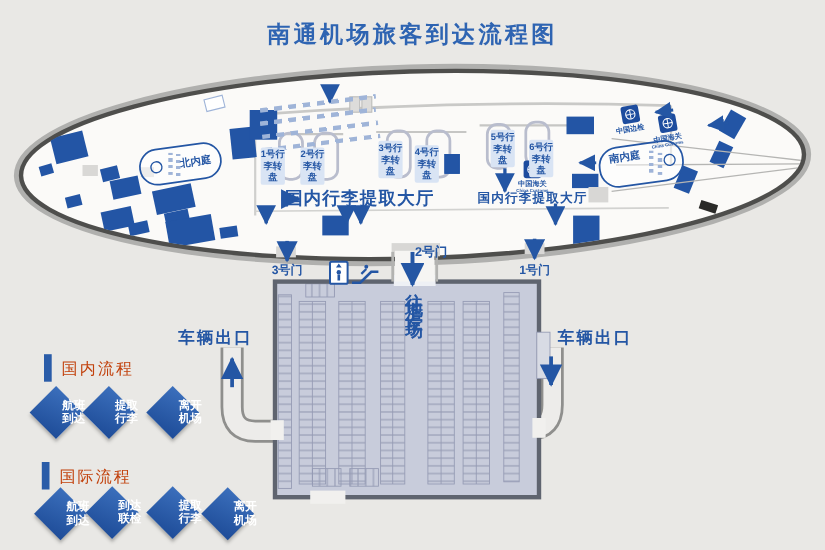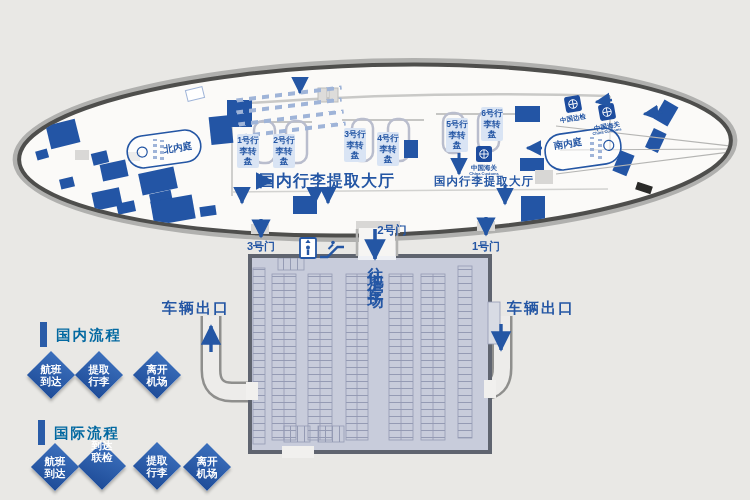--- a/index.html
+++ b/index.html
@@ -14,23 +14,23 @@
         background:#d9e4f4;color:#2456a4;font-size:8.5px;font-weight:bold;line-height:1.25;
         white-space:normal;border-radius:2px;padding:1px 0;}
   .vtext{position:absolute;left:375px;top:254px;transform:translateX(-50%);
          writing-mode:vertical-rl;text-orientation:upright;color:#2456a4;font-weight:bold;
          font-size:16px;letter-spacing:5px;}
   .diamond{position:absolute;width:34px;height:34px;
            transform:translate(-50%,-50%) rotate(45deg);
            background:linear-gradient(160deg,#3b6fbc,#1e4c98);
            box-shadow:2px 2px 3px rgba(60,60,60,.35);}
   .dlabel{position:absolute;transform:translate(-50%,-50%);width:26px;text-align:center;
-          font-size:10.5px;font-weight:bold;color:#fff;line-height:1.15;white-space:normal;}
+          font-size:10.5px;font-weight:bold;color:#fff;line-height:1.15;white-space:normal;margin-left:16px;}
   .bar{position:absolute;width:7px;height:25px;background:#2a5ca8;}
-  .sect{position:absolute;color:#0369a1;font-size:14.5px;font-weight:bold;letter-spacing:2px;white-space:nowrap;}
+  .sect{position:absolute;color:#c2410c;font-size:14.5px;font-weight:normal;letter-spacing:2px;white-space:nowrap;}
   .dashrow{position:absolute;width:106px;height:4px;transform:rotate(-7deg);
            background:repeating-linear-gradient(90deg,#9fb4d8 0 7px,transparent 7px 13px);}
   .vdash{position:absolute;width:4px;height:20px;
          background:repeating-linear-gradient(0deg,#9fb4d8 0 3px,transparent 3px 6px);}
   .minibox{position:absolute;background:#fff;border:1px solid #9fb4d8;}
 </style>
 </head>
 <body>
 
 <div class="stage">
@@ -219,27 +219,28 @@
 <div class="dashrow" style="left:236px;top:104px"></div>
 <div class="dashrow" style="left:238px;top:116px"></div>
 <div class="dashrow" style="left:240px;top:128px"></div>
 <div class="vdash" style="left:153px;top:139px"></div>
 <div class="vdash" style="left:160px;top:140px"></div>
 <div class="vdash" style="left:590px;top:137px"></div>
 <div class="vdash" style="left:598px;top:139px"></div>
 <div class="minibox" style="left:186px;top:88px;width:16px;height:10px;transform:rotate(-14deg)"></div>
 <div class="minibox" style="left:404px;top:140px;width:12px;height:16px;background:#2355a5;border-color:#2355a5"></div>
 
+<div class="title">南通机场旅客到达流程图</div>
 
 <div class="chip" style="left:248px;top:151px">1号行李转盘</div>
 <div class="chip" style="left:284px;top:151px">2号行李转盘</div>
 <div class="chip" style="left:355px;top:145px">3号行李转盘</div>
 <div class="chip" style="left:388px;top:149px">4号行李转盘</div>
 <div class="chip" style="left:457px;top:135px">5号行李转盘</div>
-<div class="chip" style="left:492px;top:124px">6号行李转盘</div>
+<div class="chip" style="left:492px;top:144px">6号行李转盘</div>
 
 <div class="lbl" style="left:327px;top:181px;font-size:16px;letter-spacing:1px">国内行李提取大厅</div>
 <div class="lbl" style="left:484px;top:181px;font-size:11.5px;letter-spacing:1px">国内行李提取大厅</div>
 
 <div class="lbl" style="left:178px;top:148px;font-size:9.5px;transform:translate(-50%,-50%) rotate(-8deg)">北内庭</div>
 <div class="lbl" style="left:568px;top:144px;font-size:9.5px;transform:translate(-50%,-50%) rotate(-8deg)">南内庭</div>
 
 <div class="lbl" style="left:573px;top:118px;font-size:6.5px;transform:translate(-50%,-50%) rotate(-10deg)">中国边检</div>
 <div class="lbl" style="left:607px;top:126px;font-size:6.5px;transform:translate(-50%,-50%) rotate(-10deg)">中国海关</div>
 <div class="lbl" style="left:607px;top:132px;font-size:4px;transform:translate(-50%,-50%) rotate(-10deg)">China Customs</div>
@@ -261,19 +262,19 @@
 <div class="diamond" style="left:99px;top:375px"></div>
 <div class="dlabel" style="left:99px;top:375px">提取行李</div>
 <div class="diamond" style="left:157px;top:375px"></div>
 <div class="dlabel" style="left:157px;top:375px">离开机场</div>
 
 <div class="bar" style="left:38px;top:420px"></div>
 <div class="sect" style="left:54px;top:424px">国际流程</div>
 <div class="diamond" style="left:55px;top:467px"></div>
 <div class="dlabel" style="left:55px;top:467px">航班到达</div>
 <div class="diamond" style="left:102px;top:466px"></div>
-<div class="dlabel" style="left:102px;top:451px">到达联检</div>
+<div class="dlabel" style="left:102px;top:466px">到达联检</div>
 <div class="diamond" style="left:157px;top:466px"></div>
 <div class="dlabel" style="left:157px;top:466px">提取行李</div>
 <div class="diamond" style="left:207px;top:467px"></div>
 <div class="dlabel" style="left:207px;top:467px">离开机场</div>
 
 </div>
 
 </body></html>

